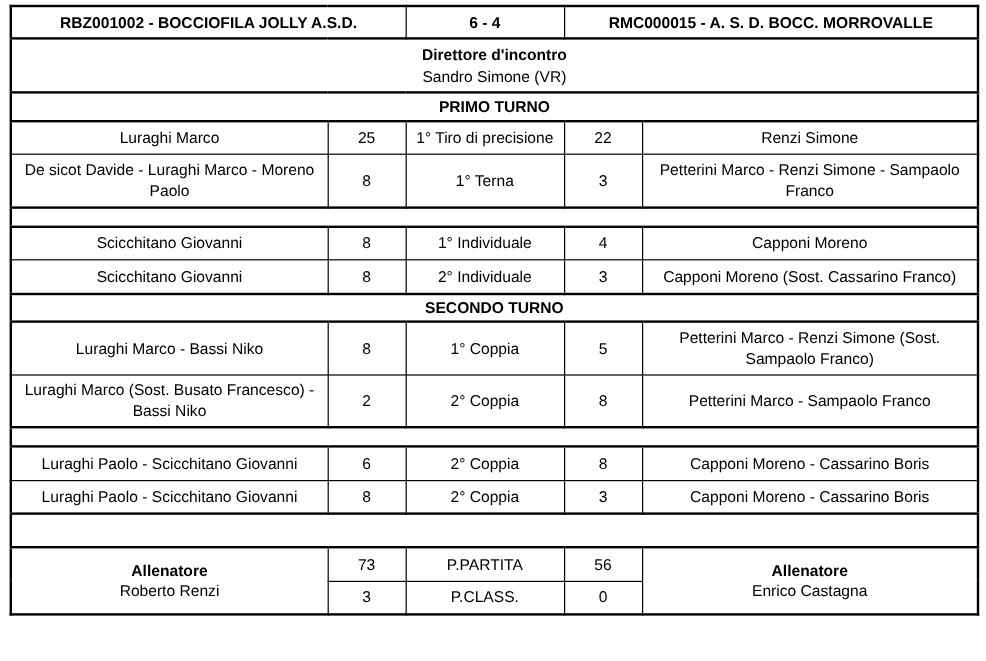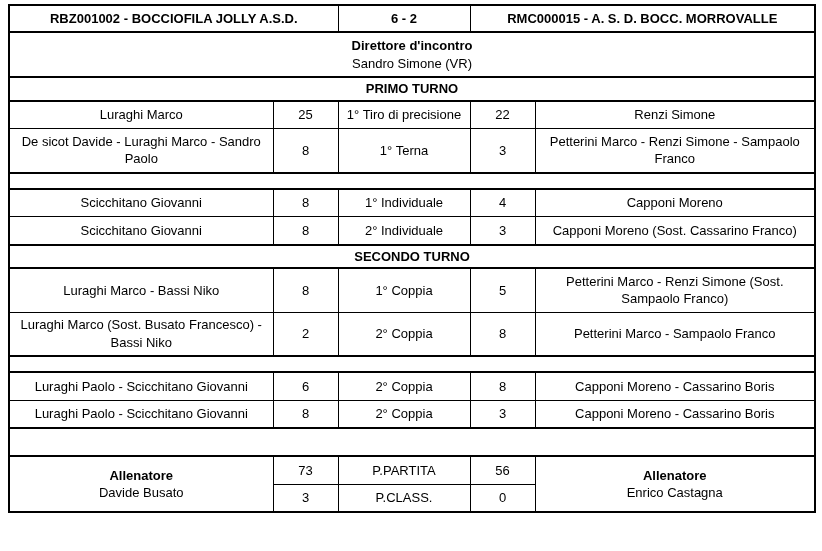--- a/index.html
+++ b/index.html
@@ -53,21 +53,21 @@
       <col style="width:264px">
       <col style="width:65px">
       <col style="width:132px">
       <col style="width:65px">
       <col style="width:280px">
     </colgroup>
 
     <tbody>
         <tr class="h27">
       <td colspan="2" class="b">RBZ001002 - BOCCIOFILA JOLLY A.S.D.</td>
-      <td class="b">6 - 2</td>
+      <td class="b">6 - 4</td>
       <td colspan="2" class="b">RMC000015 - A. S. D. BOCC. MORROVALLE</td>
     </tr>
 
     <tr class="thick h46">
       <td colspan="5">
         <div class="b">Direttore d'incontro</div>
         <div>Sandro Simone (VR)</div>
       </td>
     </tr>
 
@@ -77,21 +77,21 @@
 
     <tr class="thick h28">
       <td>Luraghi Marco</td>
       <td>25</td>
       <td class="event">1° Tiro di precisione</td>
       <td>22</td>
       <td>Renzi Simone</td>
     </tr>
 
     <tr class="h44">
-      <td>De sicot Davide - Luraghi Marco - Sandro Paolo</td>
+      <td>De sicot Davide - Luraghi Marco - Moreno Paolo</td>
       <td>8</td>
       <td class="event">1° Terna</td>
       <td>3</td>
       <td>Petterini Marco - Renzi Simone - Sampaolo Franco</td>
     </tr>
 
     <tr class="thick h26">
       <td colspan="5"></td>
     </tr>
 
@@ -151,21 +151,21 @@
       <td>Capponi Moreno - Cassarino Boris</td>
     </tr>
 
     <tr class="thick h28">
       <td colspan="5"></td>
     </tr>
 
     <tr class="thick h28">
       <td rowspan="2">
         <div class="b">Allenatore</div>
-        <div>Davide Busato</div>
+        <div>Roberto Renzi</div>
       </td>
       <td>73</td>
       <td class="event">P.PARTITA</td>
       <td>56</td>
       <td rowspan="2">
         <div class="b">Allenatore</div>
         <div>Enrico Castagna</div>
       </td>
     </tr>
 

